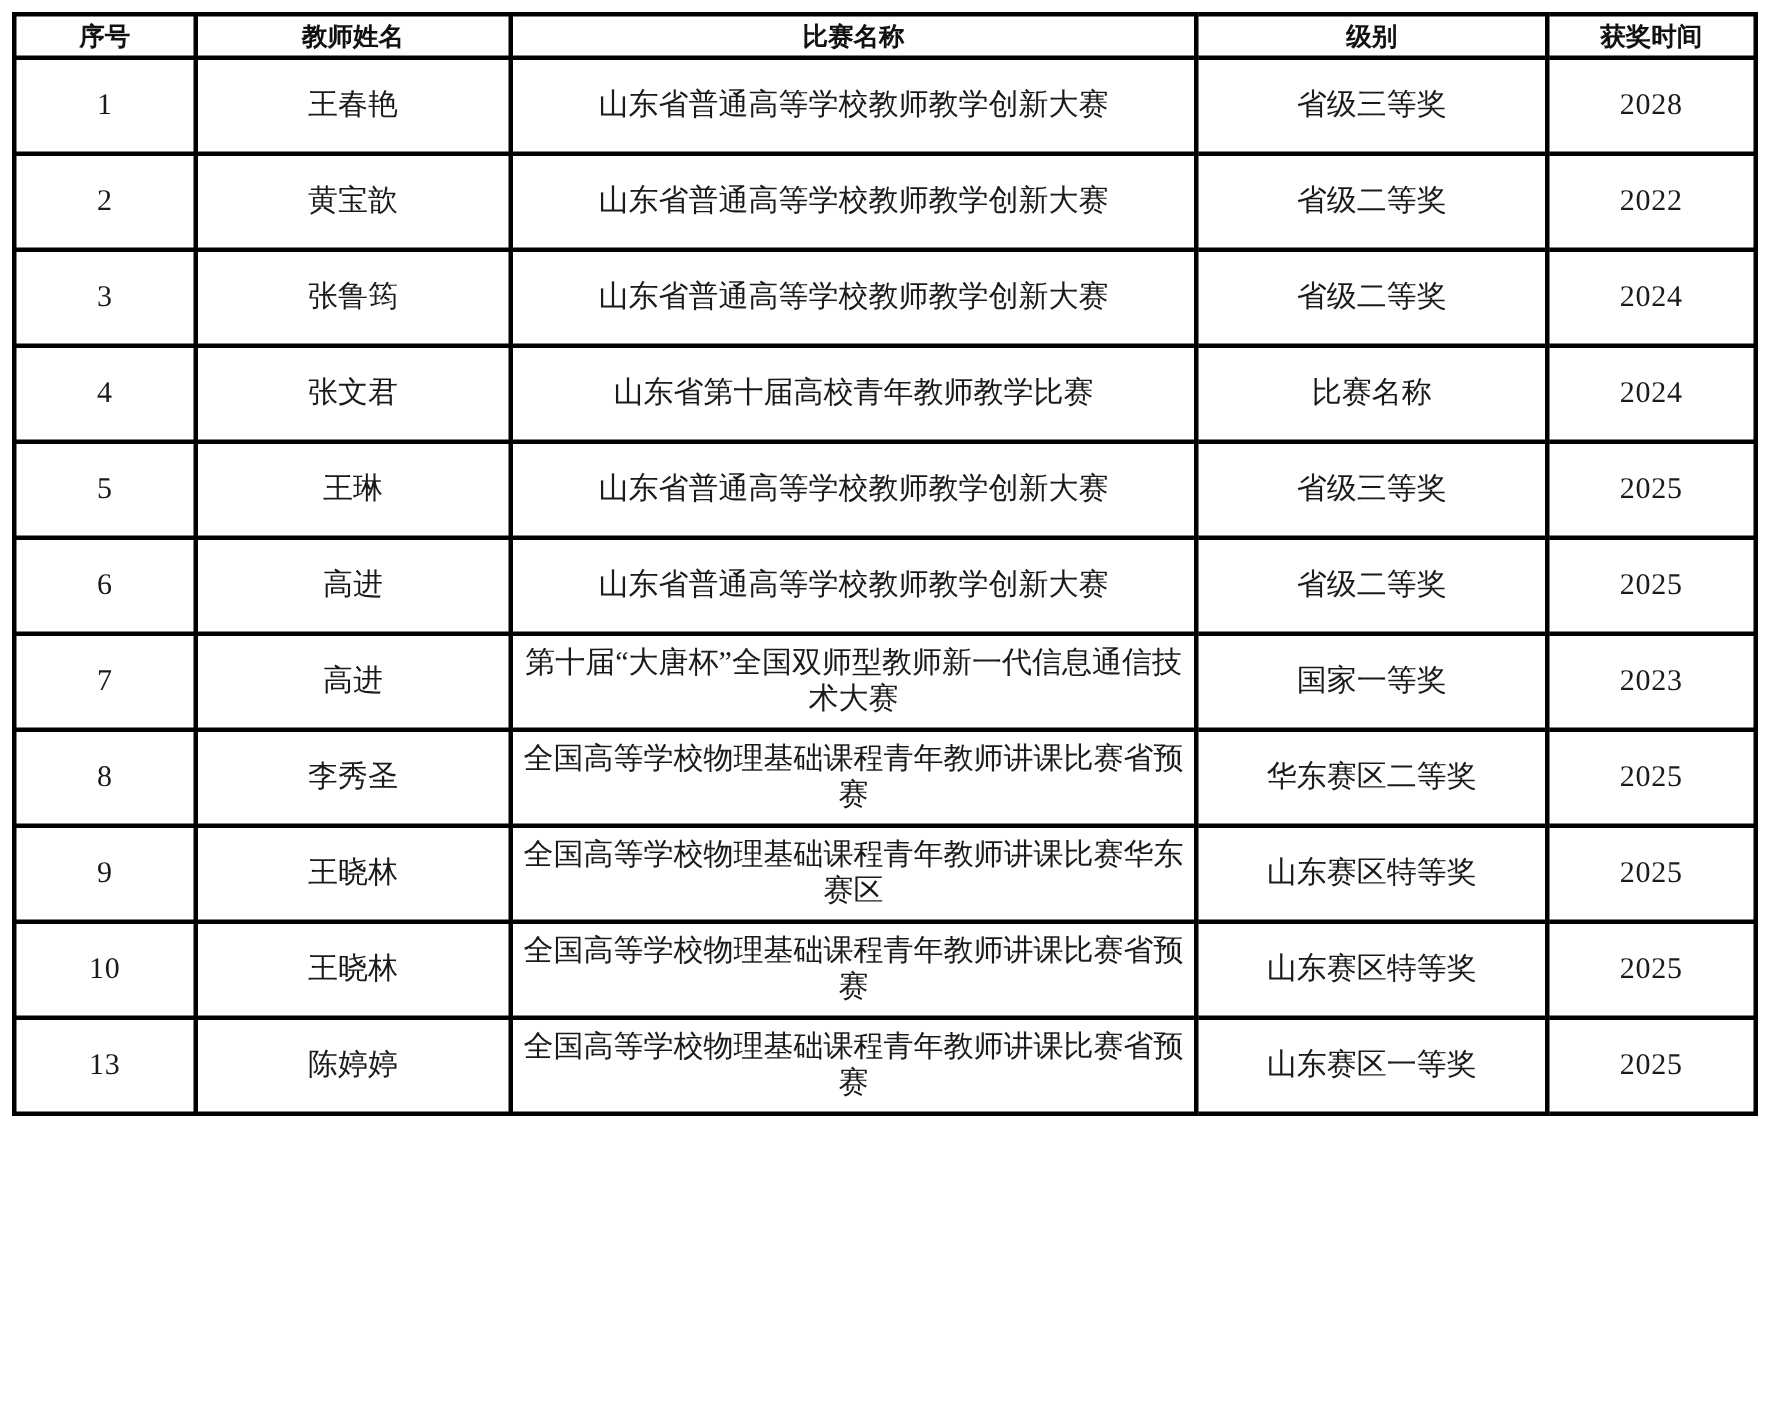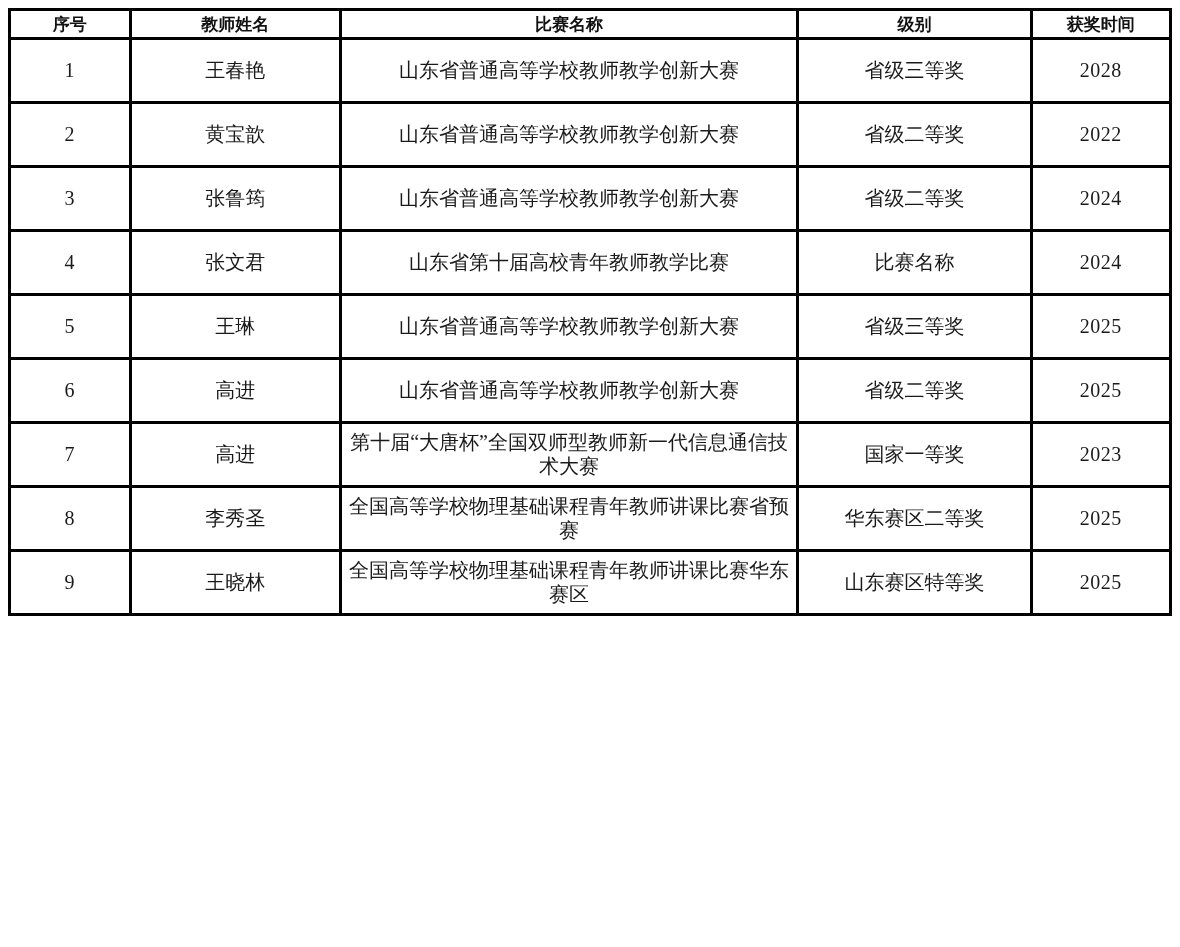--- a/index.html
+++ b/index.html
@@ -142,19 +142,33 @@
   </tr>
 
   <tr>
     <td class="num">9</td>
     <td>王晓林</td>
     <td>全国高等学校物理基础课程青年教师讲课比赛华东赛区</td>
     <td>山东赛区特等奖</td>
     <td class="num">2025</td>
   </tr>
 
+  <tr>
+    <td class="num">10</td>
+    <td>王晓林</td>
+    <td>全国高等学校物理基础课程青年教师讲课比赛省预赛</td>
+    <td>山东赛区特等奖</td>
+    <td class="num">2025</td>
+  </tr>
 
 
 
+  <tr>
+    <td class="num">13</td>
+    <td>陈婷婷</td>
+    <td>全国高等学校物理基础课程青年教师讲课比赛省预赛</td>
+    <td>山东赛区一等奖</td>
+    <td class="num">2025</td>
+  </tr>
 
 </tbody>
   </table>
 </div>
 
 </body></html>

